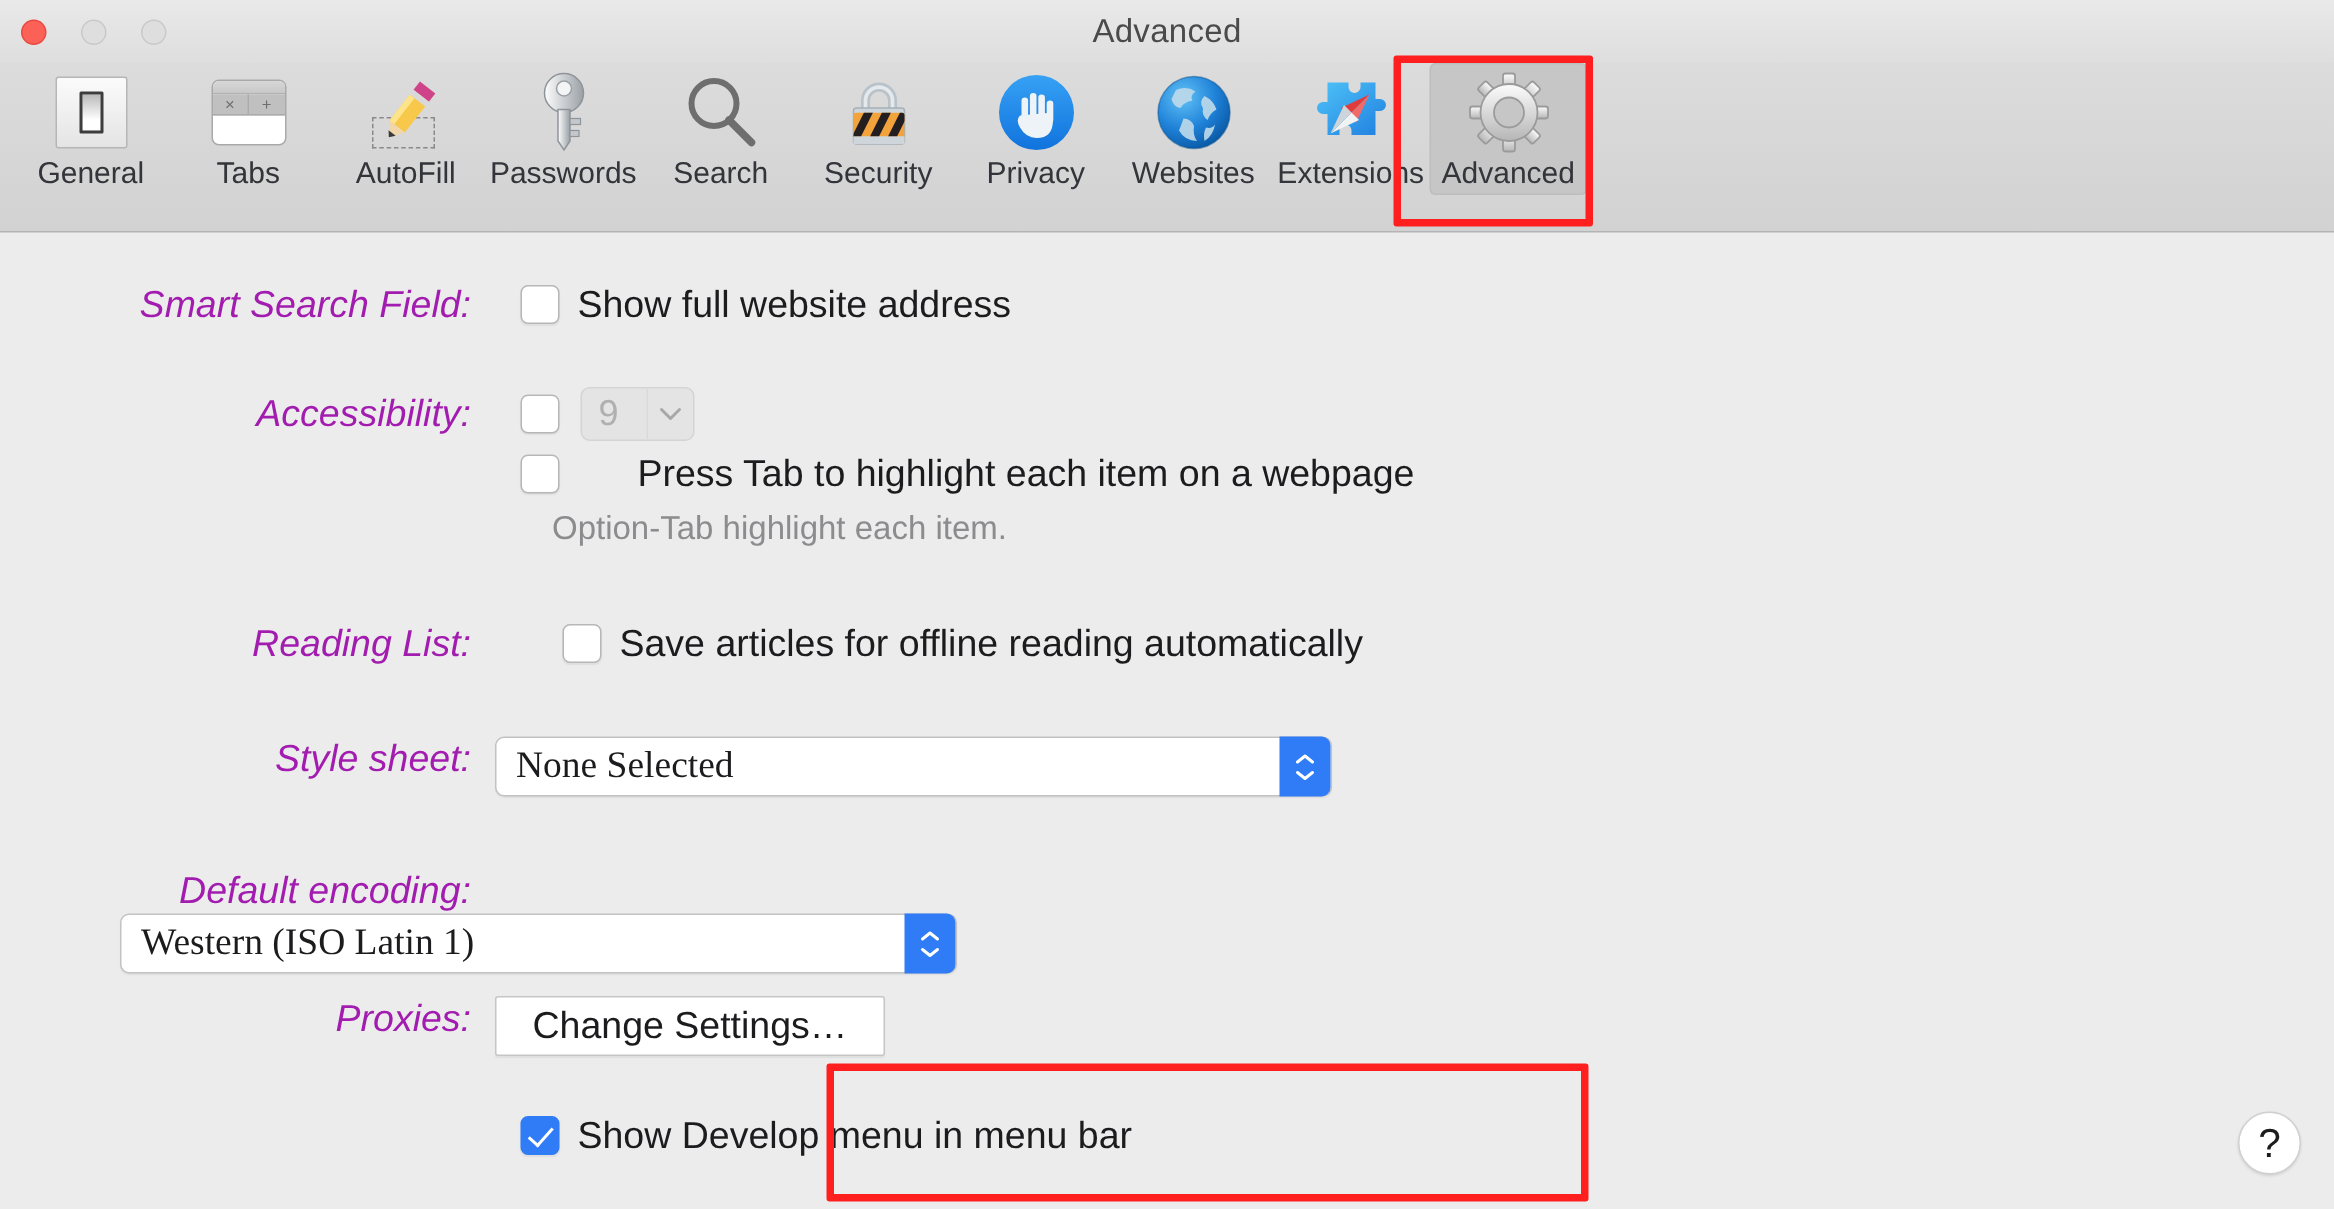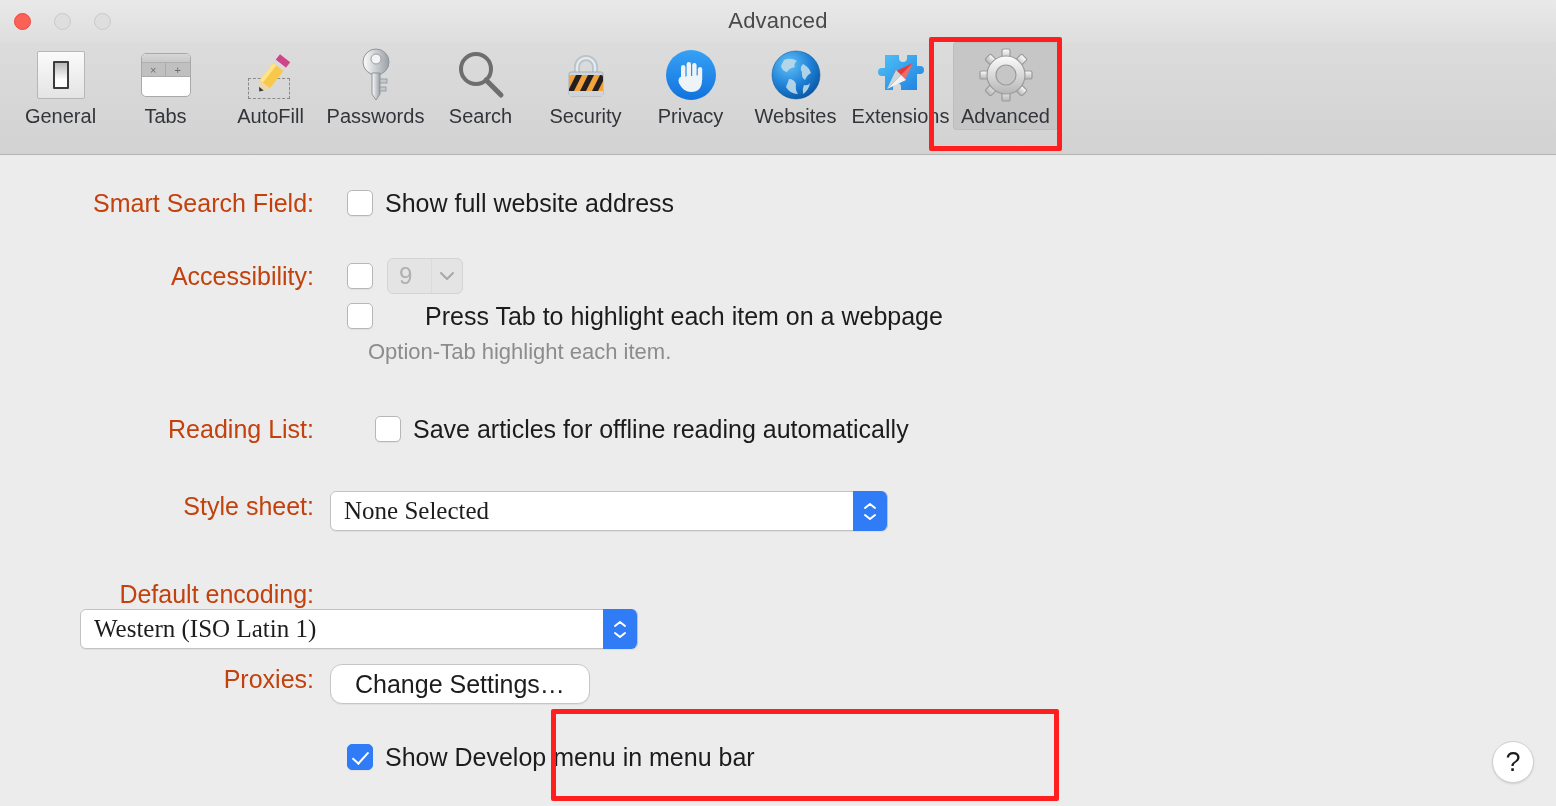--- a/index.html
+++ b/index.html
@@ -168,23 +168,24 @@
   .pref-row {
     position: absolute;
     display: flex;
     align-items: flex-start;
   }
   .pref-label {
     width: 250px;
     text-align: right;
     padding-right: 16px;
     font-size: 25px;
-    color: #c2410c;
+    color: #a21caf;
     line-height: 30px;
     white-space: nowrap;
+    font-style: italic;
   }
   .pref-field { display: flex; flex-direction: column; }
 
   .check-line {
     display: flex;
     align-items: center;
     height: 30px;
     padding-left: 17px;
   }
   .check-line + .check-line { margin-top: 10px; gap: 40px; }
@@ -280,21 +281,21 @@
     gap: 3px;
   }
   .popup .stepper svg { display: block; }
 
   
   .pushbtn {
     height: 40px;
     padding: 0 24px;
     background: #ffffff;
     border: 1px solid #c6c6c6;
-    border-radius: 12px;
+    border-radius: 2px;
     font-size: 25px;
     color: #1c1c1e;
     line-height: 38px;
     box-shadow: 0 1px 1px rgba(0,0,0,0.06);
     white-space: nowrap;
     cursor: default;
   }
 
   
   .helpbtn {

